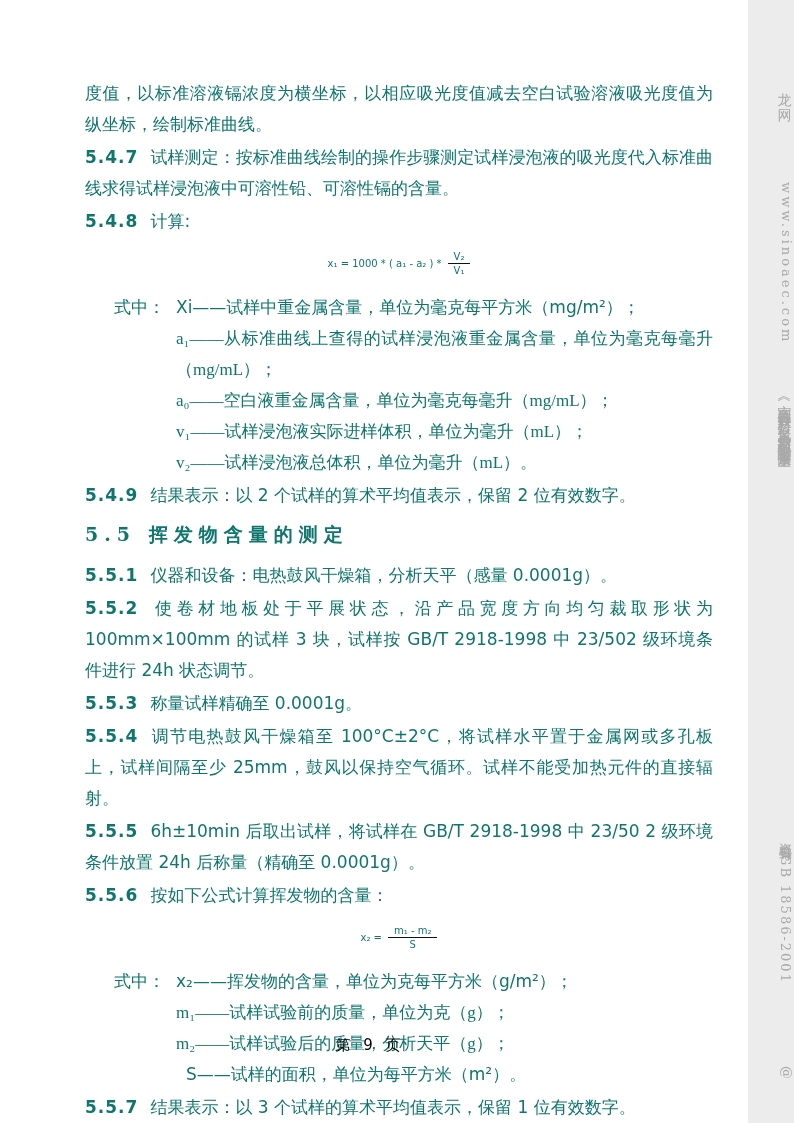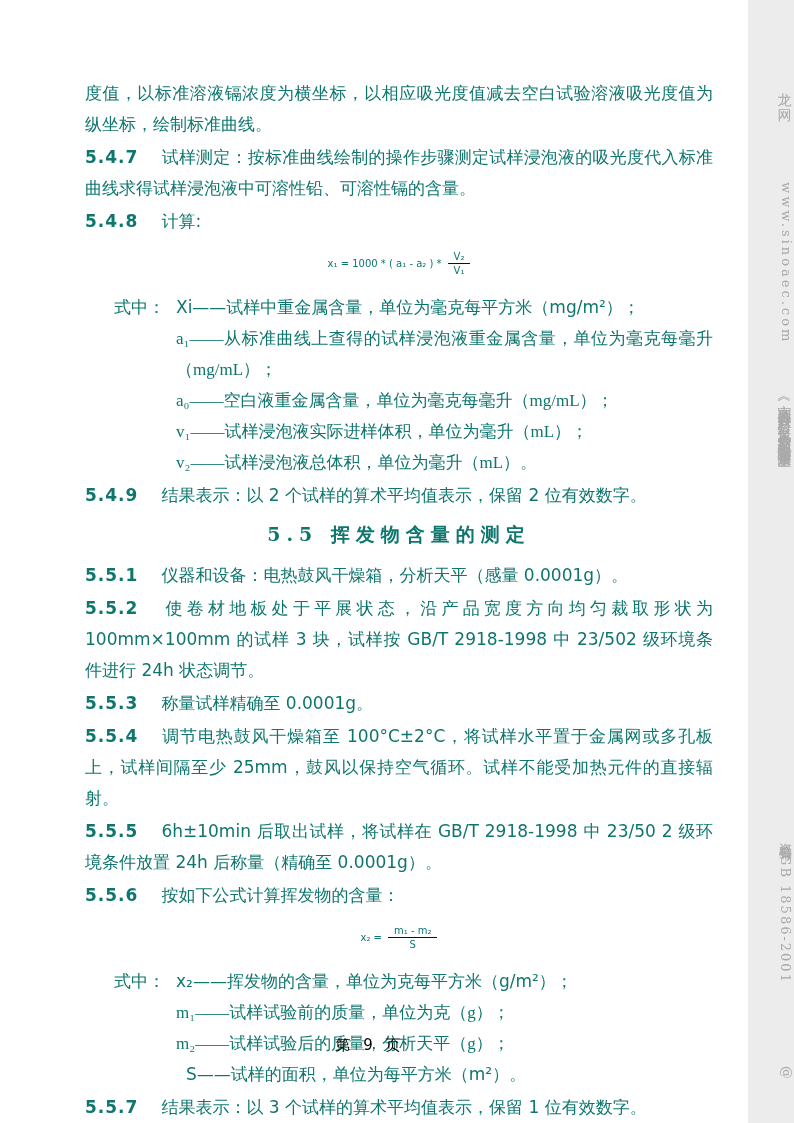--- a/index.html
+++ b/index.html
@@ -22,24 +22,23 @@
     font-size:17px;
     line-height:31px;
     text-align:justify;
     color:#0f766e;
   }
   .para { margin-bottom:2px; }
   .sec-num {
     font-weight:bold;
     font-family:"DejaVu Sans","Liberation Sans",sans-serif;
     letter-spacing:1px;
-    margin-right:23px;
+    margin-right:12px;
   }
   .section-heading {
-    text-align:center;
     font-weight:bold;
     font-size:19px;
     letter-spacing:6px;
     margin:8px 0 10px 0;
     font-family:"DejaVu Serif","Liberation Serif",serif;
   }
 
   
   .formula-block {
     text-align:center;

